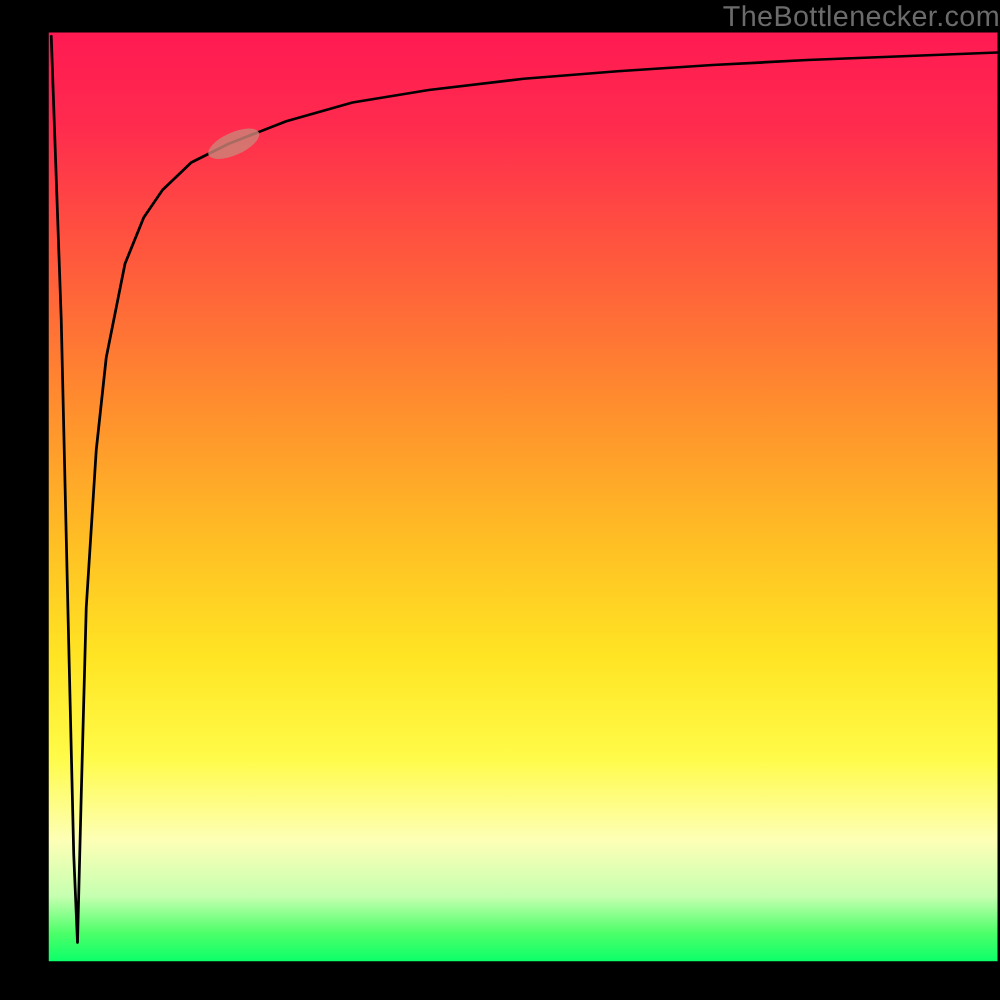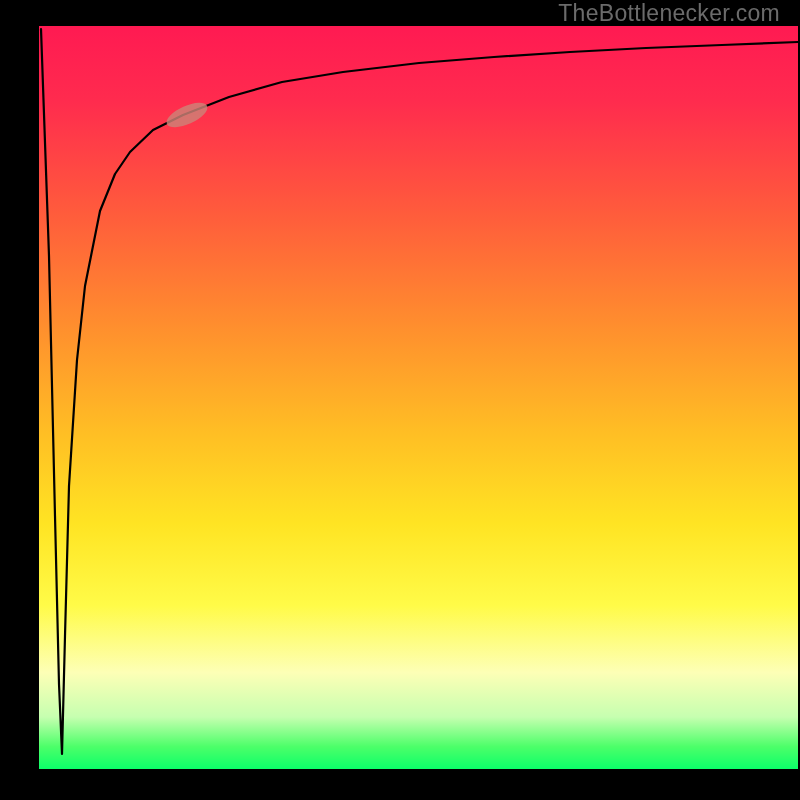--- a/index.html
+++ b/index.html
@@ -33,21 +33,21 @@
       #fffb48 78%,
       #fdffb6 87%,
       #c6ffb0 93%,
       #4cff69 97%,
       #0cff69 100%
     );
   }
   .watermark {
     position: absolute;
     top: 0;
-    right: 20px;
+    right: 0;
     color: #6b6b6b;
     font-size: 23px;
     font-weight: 400;
     letter-spacing: 0.3px;
   }
   svg.curve {
     position: absolute;
     inset: 0;
     width: 100%;
     height: 100%;

